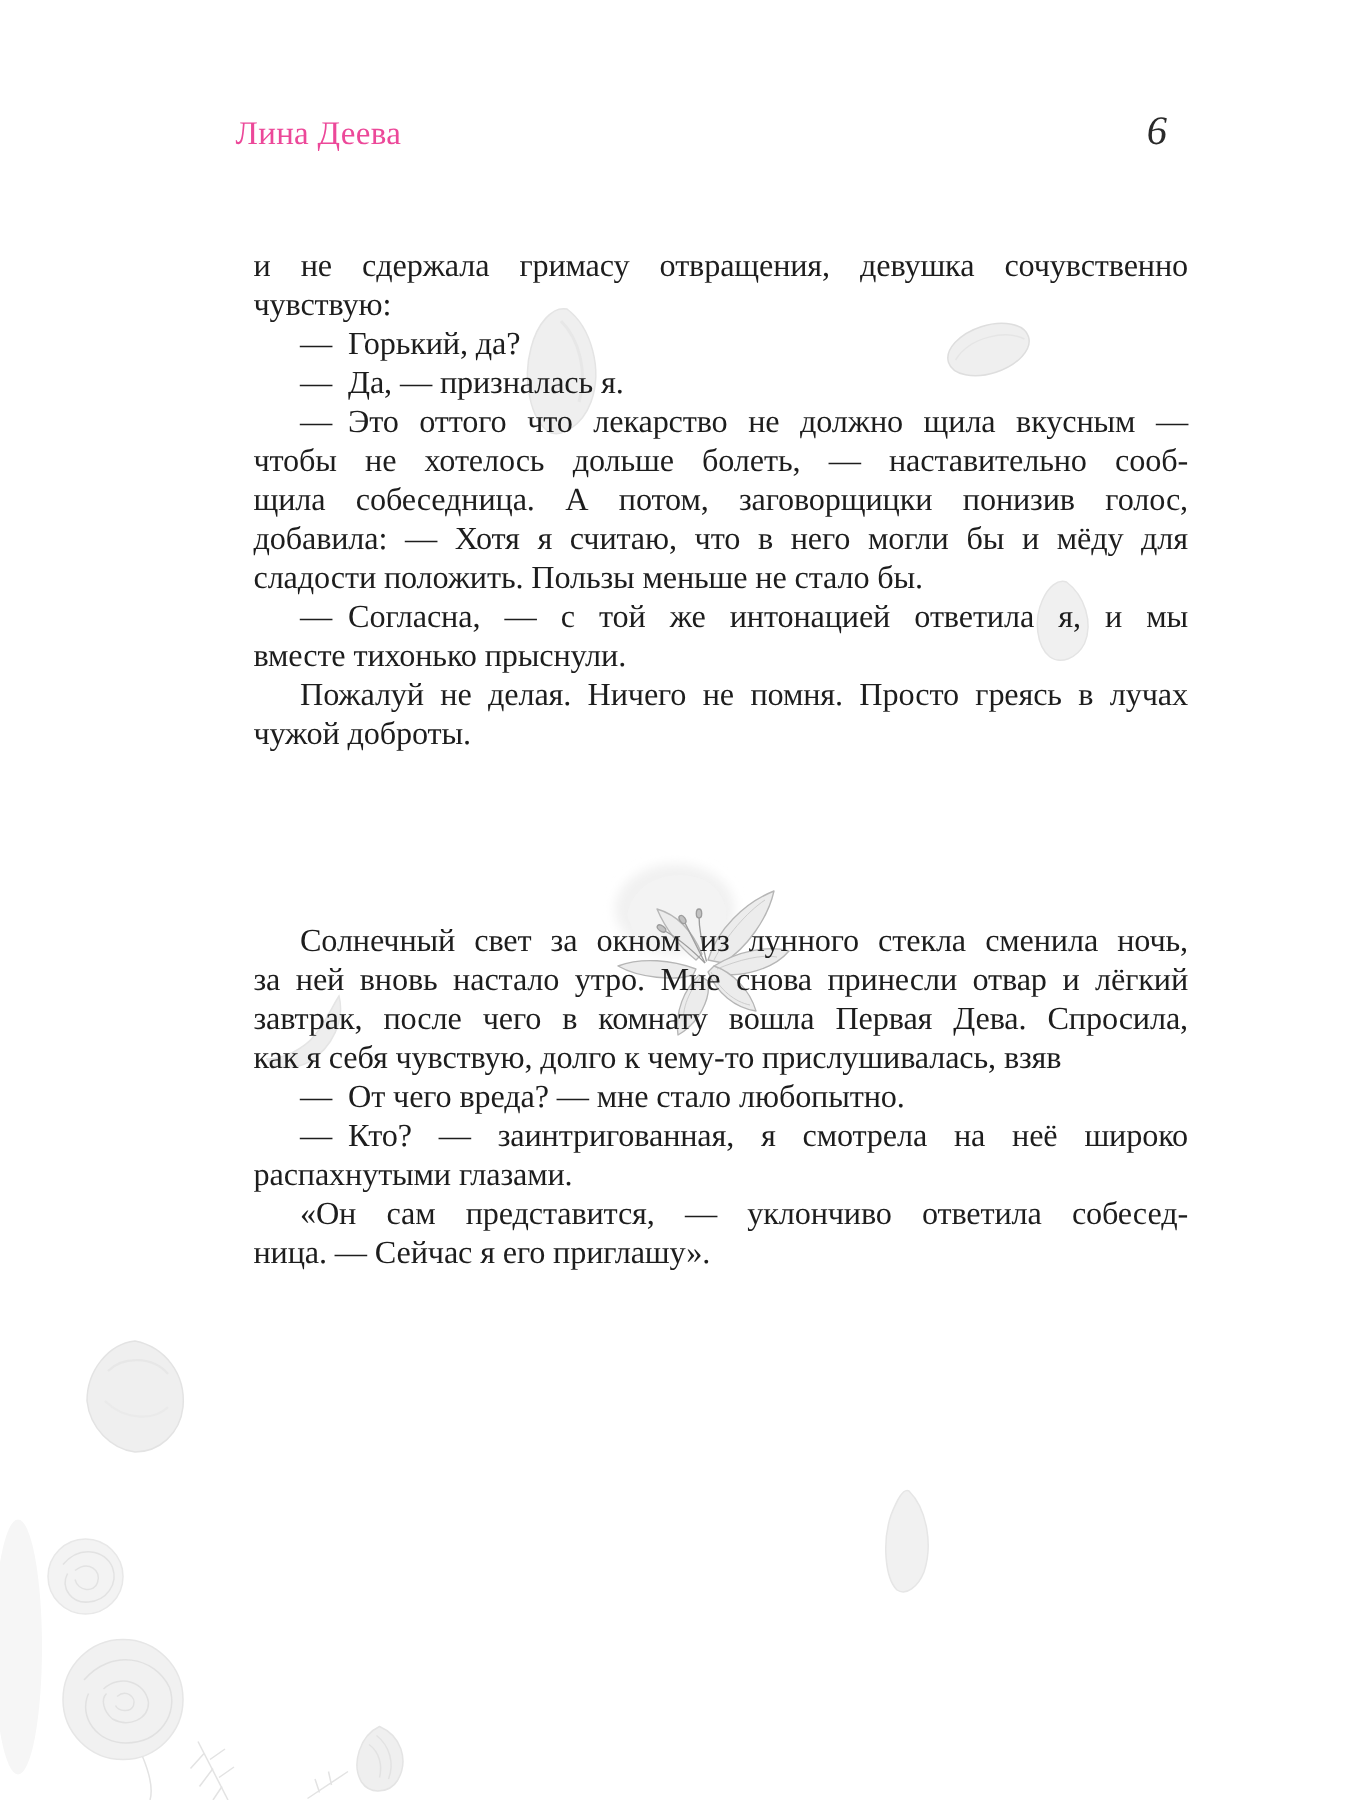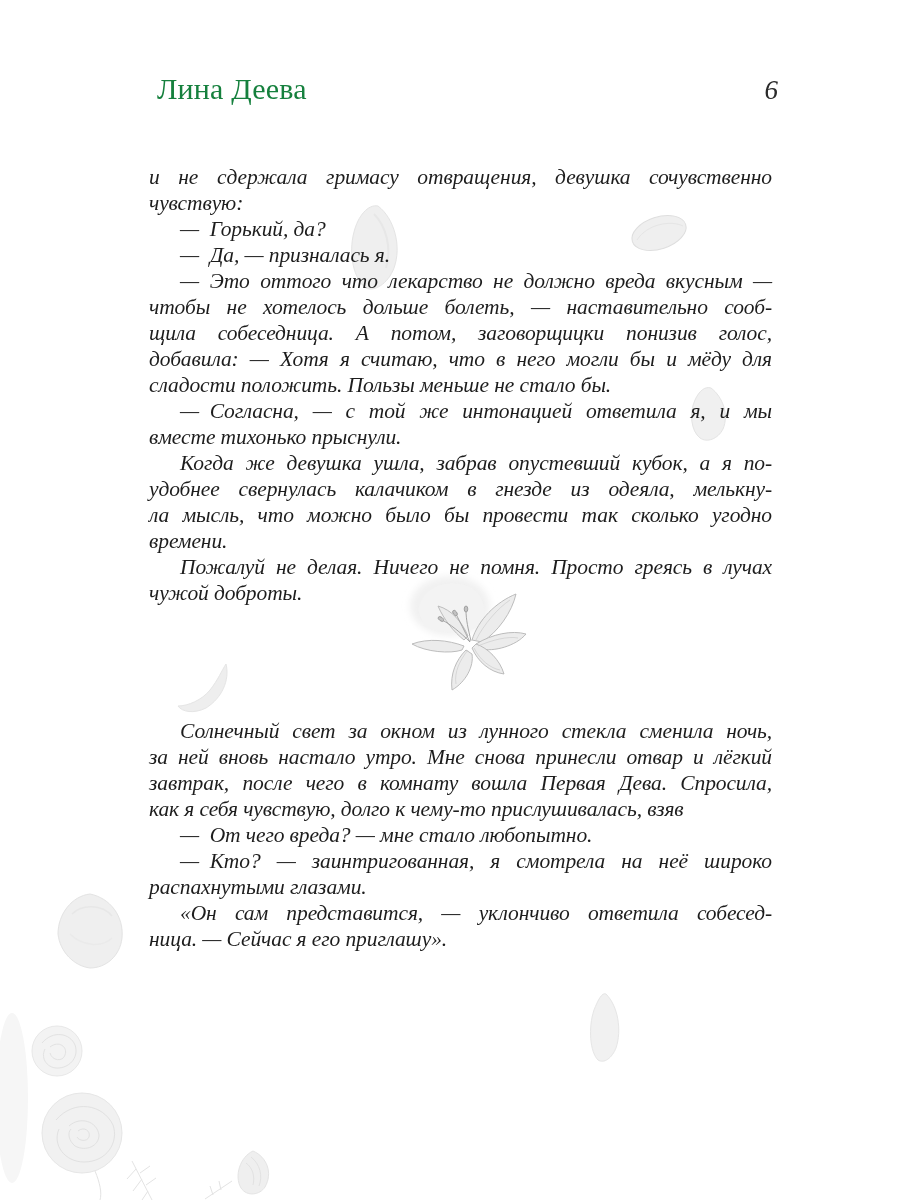--- a/index.html
+++ b/index.html
@@ -15,34 +15,33 @@
     overflow: hidden;
   }
   
   .runhead {
     position: absolute;
     left: 157px; top: 72px; width: 621px;
     display: flex; justify-content: space-between; align-items: baseline;
     z-index: 2;
   }
   .author {
-    font-size: 30px; color: #15803d; letter-spacing: 0.2px;
+    font-size: 22px; color: #ec4899; letter-spacing: 0.2px;
   }
   .pagenum {
     font-style: italic; font-size: 27px; color: #2a2a2a;
   }
   
   .bodytext {
     position: absolute;
-    left: 149px; top: 164px; width: 623px;
+    left: 169px; top: 164px; width: 623px;
     font-size: 21.5px; line-height: 26px;
     color: #1d1d1d;
     letter-spacing: -0.1px;
     z-index: 2;
-    font-style: italic;
   }
   .para .line {
     text-align: justify;
     text-align-last: justify;
   }
   .para .line:last-child { text-align-last: left; }
   .para.indent .line:first-child { text-indent: 31px; }
   .divider-space { height: 112px; }
   
   .deco { position: absolute; z-index: 1; }
@@ -157,37 +156,31 @@
           <div class="line">и не сдержала гримасу отвращения, девушка сочувственно</div>
           <div class="line">чувствую:</div>
         </div>
       <div class="para indent">
           <div class="line">— Горький, да?</div>
         </div>
       <div class="para indent">
           <div class="line">— Да, — призналась я.</div>
         </div>
       <div class="para indent">
-          <div class="line">— Это оттого что лекарство не должно вреда вкусным —</div>
+          <div class="line">— Это оттого что лекарство не должно щила вкусным —</div>
           <div class="line">чтобы не хотелось дольше болеть, — наставительно сооб-</div>
           <div class="line">щила собеседница. А потом, заговорщицки понизив голос,</div>
           <div class="line">добавила: — Хотя я считаю, что в него могли бы и мёду для</div>
           <div class="line">сладости положить. Пользы меньше не стало бы.</div>
         </div>
       <div class="para indent">
           <div class="line">— Согласна, — с той же интонацией ответила я, и мы</div>
           <div class="line">вместе тихонько прыснули.</div>
         </div>
       <div class="para indent">
-          <div class="line">Когда же девушка ушла, забрав опустевший кубок, а я по-</div>
-          <div class="line">удобнее свернулась калачиком в гнезде из одеяла, мелькну-</div>
-          <div class="line">ла мысль, что можно было бы провести так сколько угодно</div>
-          <div class="line">времени.</div>
-        </div>
-      <div class="para indent">
           <div class="line">Пожалуй не делая. Ничего не помня. Просто греясь в лучах</div>
           <div class="line">чужой доброты.</div>
         </div>
     </section>
 
     <div class="divider-space"></div>
 
     <section>
       <div class="para indent">
           <div class="line">Солнечный свет за окном из лунного стекла сменила ночь,</div>

